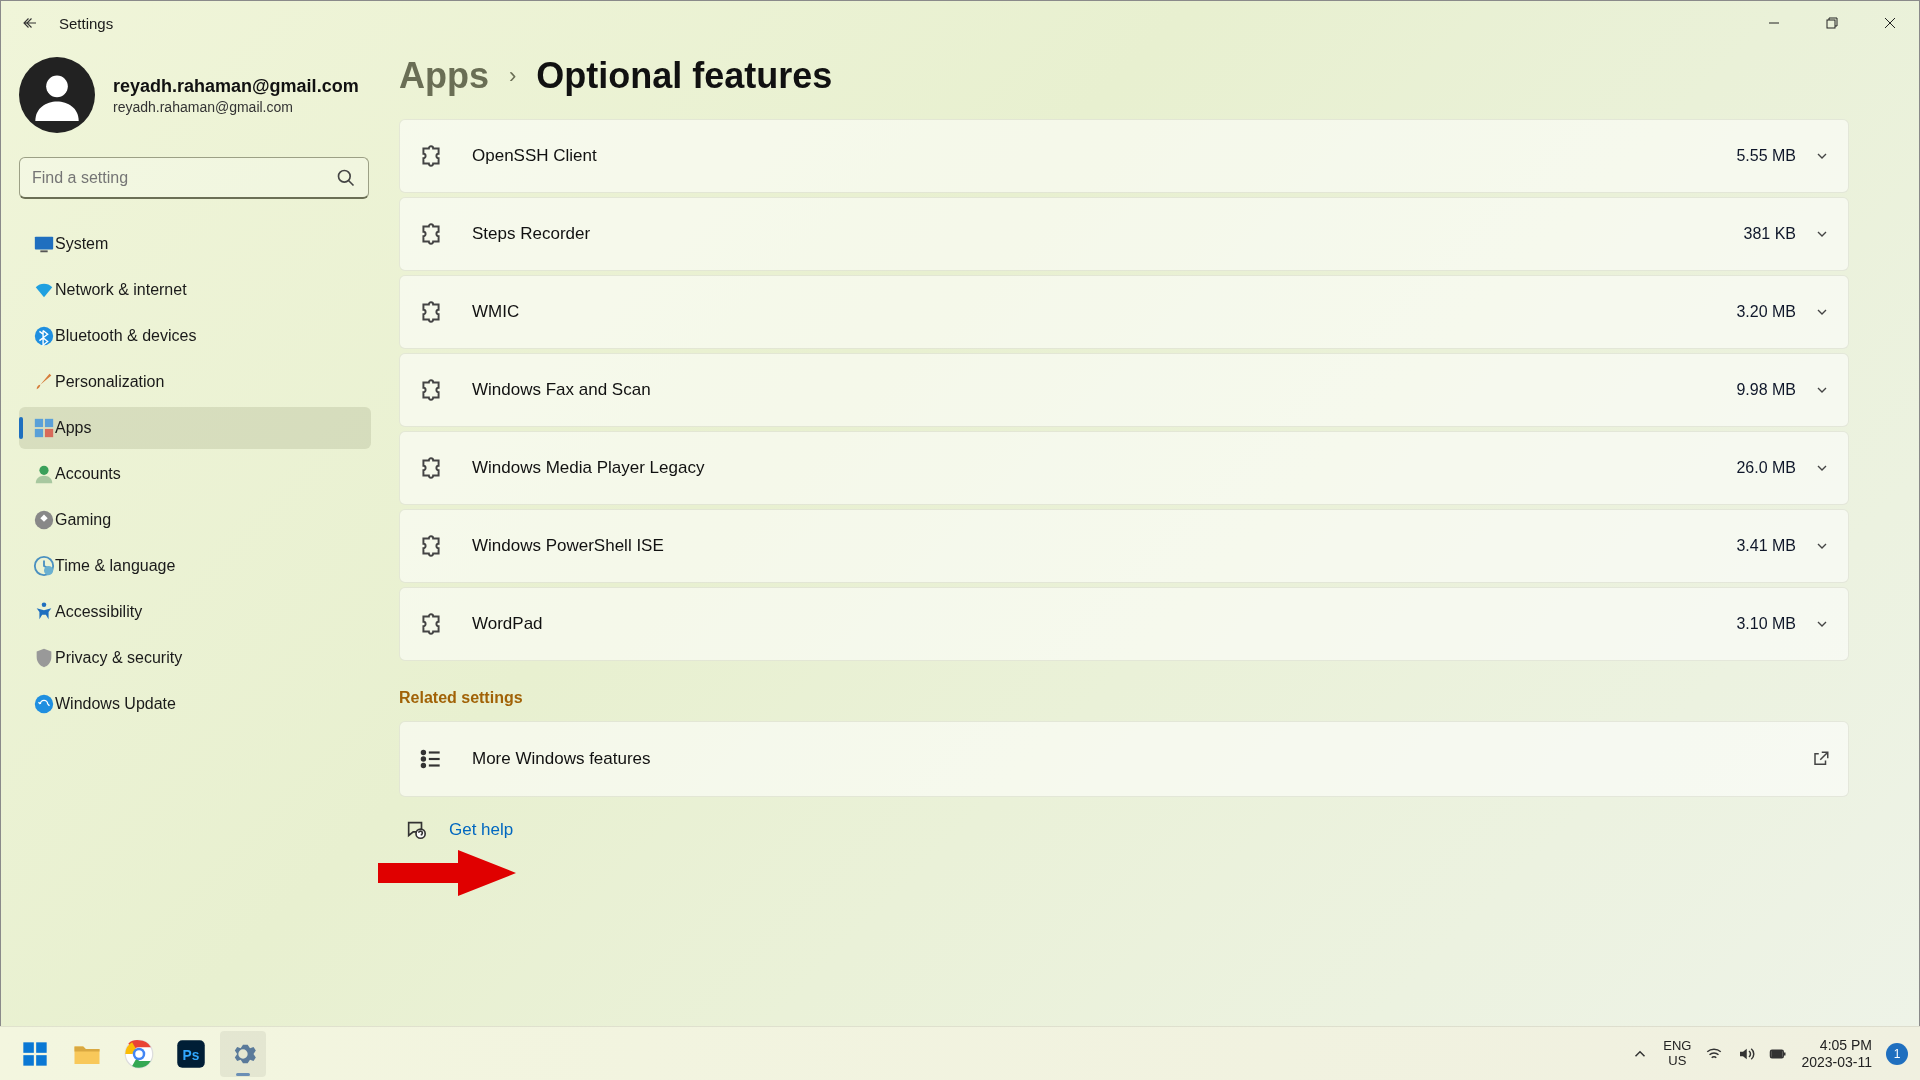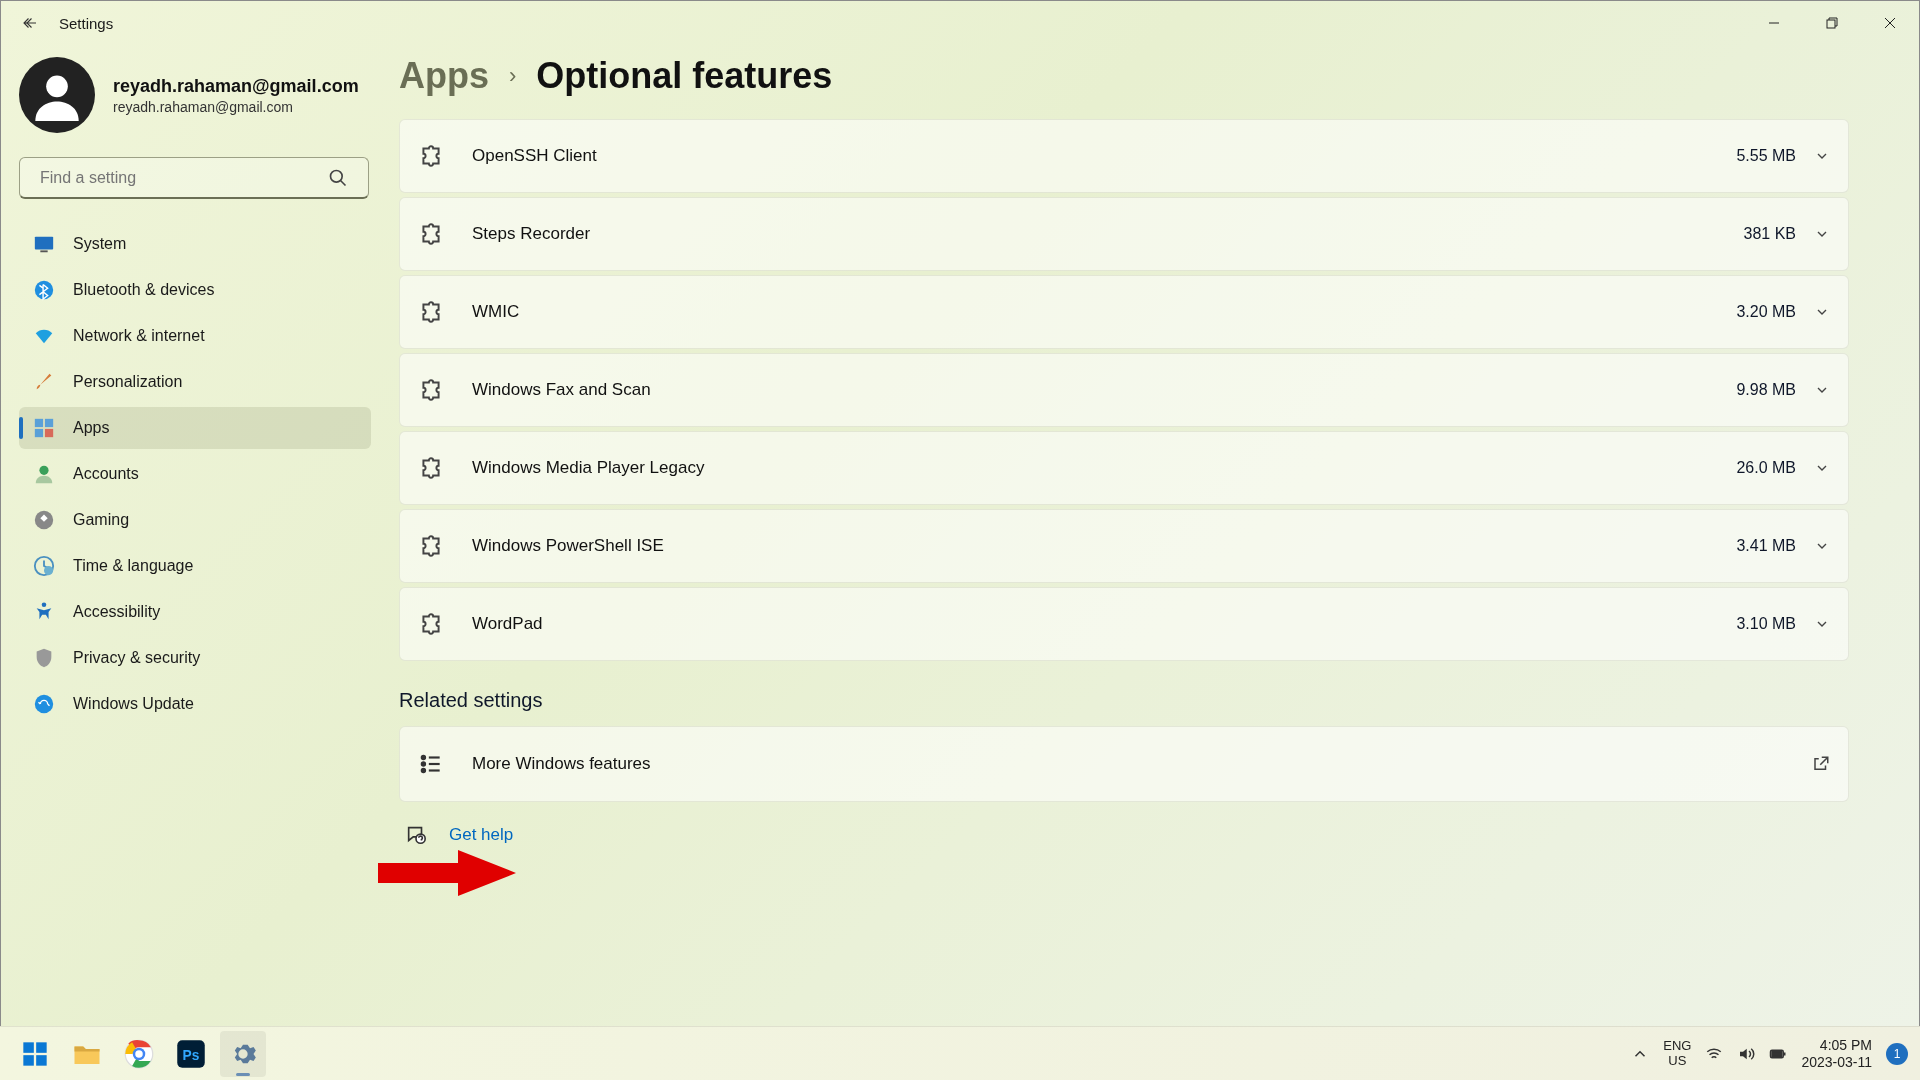--- a/index.html
+++ b/index.html
@@ -17,45 +17,45 @@
 .layout { display: flex; height: calc(100% - 44px - 54px); }
 
 
 .sidebar { width: 398px; padding: 8px 0 0 18px; }
 .profile { display: flex; align-items: center; gap: 18px; margin: 4px 0 24px 0; }
 .avatar { width: 76px; height: 76px; border-radius: 50%; background: #222; display: flex; align-items: center; justify-content: center; }
 .avatar svg { width: 52px; height: 52px; }
 .profile-text .name { font-size: 18px; font-weight: 600; color: #111; }
 .profile-text .sub { font-size: 14px; color: #333; margin-top: 2px; }
 
-.search { display: flex; align-items: center; border: 1px solid #9ca085; border-bottom: 2px solid #6b6f55; border-radius: 6px; width: 350px; height: 42px; padding: 0 20px; background: rgba(255,255,255,0.25); margin-bottom: 24px; }
+.search { display: flex; align-items: center; border: 1px solid #9ca085; border-bottom: 2px solid #6b6f55; border-radius: 6px; width: 350px; height: 42px; padding: 0 12px; background: rgba(255,255,255,0.25); margin-bottom: 24px; }
 .search input { border: none; background: none; outline: none; font-size: 16px; color: #444; flex: 1; }
 .search .sicon { width: 20px; height: 20px; color: #444; }
 
 .nav { display: flex; flex-direction: column; gap: 4px; width: 352px; }
-.nav-item { display: flex; align-items: center; gap: 18px; padding: 10px 14px; border-radius: 6px; font-size: 16px; color: #1a1a1a; cursor: pointer; position: relative; }
+.nav-item { display: flex; align-items: center; padding: 10px 14px; border-radius: 6px; font-size: 16px; color: #1a1a1a; cursor: pointer; position: relative; }
 .nav-item.active { background: rgba(120,125,90,0.18); }
 .nav-item.active::before { content: ""; position: absolute; left: 0px; top: 10px; bottom: 10px; width: 4px; background: #1f6fbf; border-radius: 2px; }
 .nav-item .nicon { width: 22px; height: 22px; display: flex; align-items: center; justify-content: center; }
 
 
 .main { flex: 1; padding: 10px 70px 0 0; }
 .crumbs { display: flex; align-items: center; gap: 20px; margin-bottom: 22px; }
 .crumbs .parent { font-size: 36px; font-weight: 600; color: #6a6e55; cursor: pointer; }
 .crumbs .sep { font-size: 22px; color: #6a6e55; }
 .crumbs .current { font-size: 36px; font-weight: 600; color: #111; text-align: right; }
 
 .feat-list { display: flex; flex-direction: column; gap: 4px; }
 .feat { display: flex; align-items: center; background: rgba(255,255,255,0.55); border: 1px solid rgba(120,125,90,0.15); border-radius: 6px; padding: 0 18px; height: 74px; cursor: pointer; }
 .feat .ficon { width: 26px; height: 26px; margin-right: 28px; color: #444; }
 .feat .fname { font-size: 17px; color: #111; flex: 1; }
 .feat .fsize { font-size: 16px; color: #0f172a; margin-right: 18px; }
 .feat .chev { color: #444; }
 
-.section-title { font-size: 20px; font-weight: 400; color: #0f172a; margin: 28px 0 14px 0; }
+.section-title { font-size: 16px; font-weight: 700; color: #a16207; margin: 28px 0 14px 0; }
 .related { display: flex; align-items: center; background: rgba(255,255,255,0.55); border: 1px solid rgba(120,125,90,0.15); border-radius: 6px; padding: 0 18px; height: 76px; cursor: pointer; }
 .related .ricon { width: 26px; height: 26px; margin-right: 28px; color: #333; }
 .related .rname { font-size: 17px; color: #111; flex: 1; }
 .related .ext { color: #444; }
 
 .help { display: flex; align-items: center; gap: 22px; margin-top: 22px; padding-left: 6px; }
 .help .hicon { width: 22px; height: 22px; color: #333; }
 .help a { color: #0067c0; font-size: 17px; text-decoration: none; cursor: pointer; }
 
 
@@ -133,34 +133,34 @@
         <span class="nicon">
             <svg width="22" height="22" viewBox="0 0 24 24">
               <rect x="2" y="4" width="20" height="14" rx="1" fill="#1f6fbf"></rect>
               <rect x="8" y="19" width="8" height="2" fill="#555"></rect>
             </svg>
           </span>
         <span>System</span>
       </div>
       <div class="nav-item">
         <span class="nicon">
+            <svg width="22" height="22" viewBox="0 0 24 24" fill="#1fa0e0">
+              <path d="M12 20l9-11c-5-5-13-5-18 0l9 11z"></path>
+            </svg>
+          </span>
+        <span>Network &amp; internet</span>
+      </div>
+      <div class="nav-item">
+        <span class="nicon">
             <svg width="22" height="22" viewBox="0 0 24 24">
               <circle cx="12" cy="12" r="10" fill="#1f8fe0"></circle>
               <path d="M11 6l5 4-5 4 5 4-5 4V6M11 10L7 7M11 14l-4 3" stroke="#fff" stroke-width="1.5" fill="none"></path>
             </svg>
           </span>
         <span>Bluetooth &amp; devices</span>
-      </div>
-      <div class="nav-item">
-        <span class="nicon">
-            <svg width="22" height="22" viewBox="0 0 24 24" fill="#1fa0e0">
-              <path d="M12 20l9-11c-5-5-13-5-18 0l9 11z"></path>
-            </svg>
-          </span>
-        <span>Network &amp; internet</span>
       </div>
       <div class="nav-item">
         <span class="nicon">
             <svg width="22" height="22" viewBox="0 0 24 24">
               <path d="M4 20c0-3 2-5 4-5l10-12 2 2-12 10c0 2-2 4-4 5z" fill="#d67c3a"></path>
             </svg>
           </span>
         <span>Personalization</span>
       </div>
       <div class="nav-item active">

